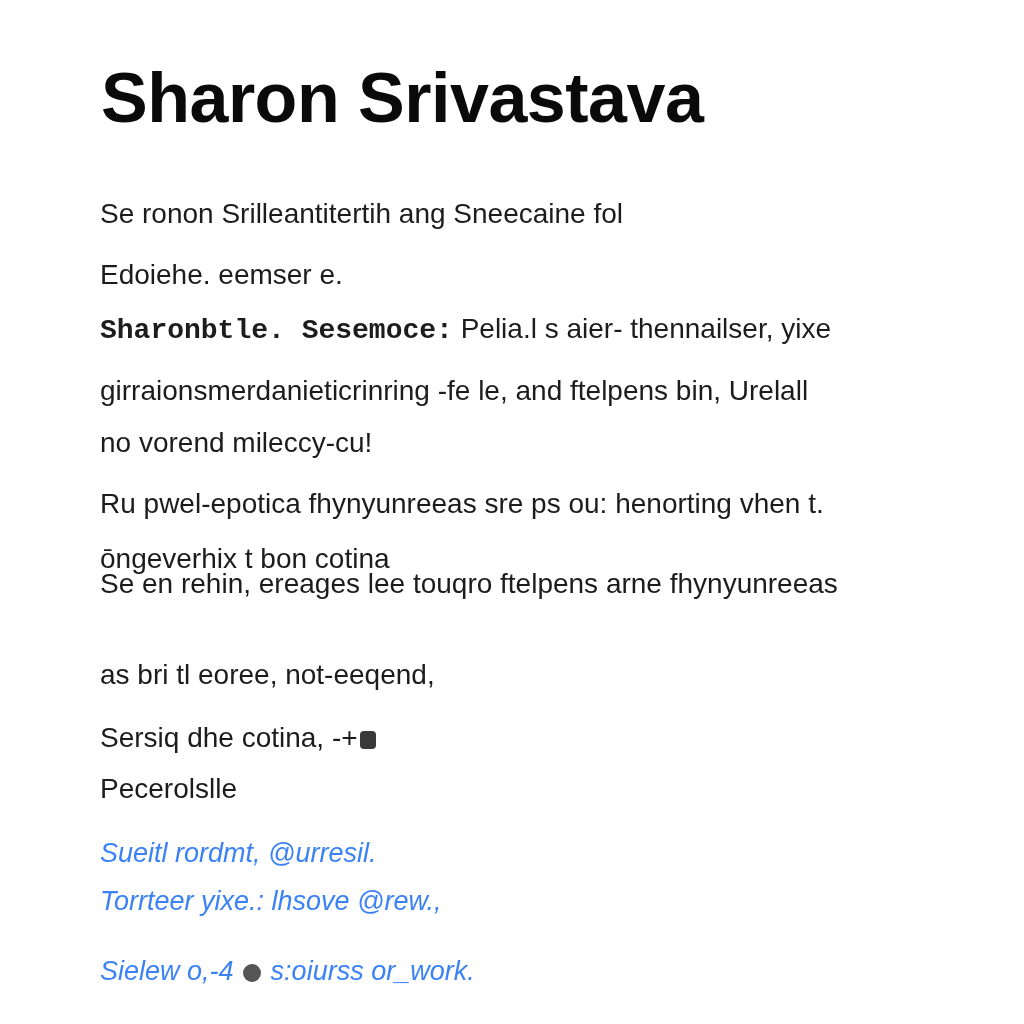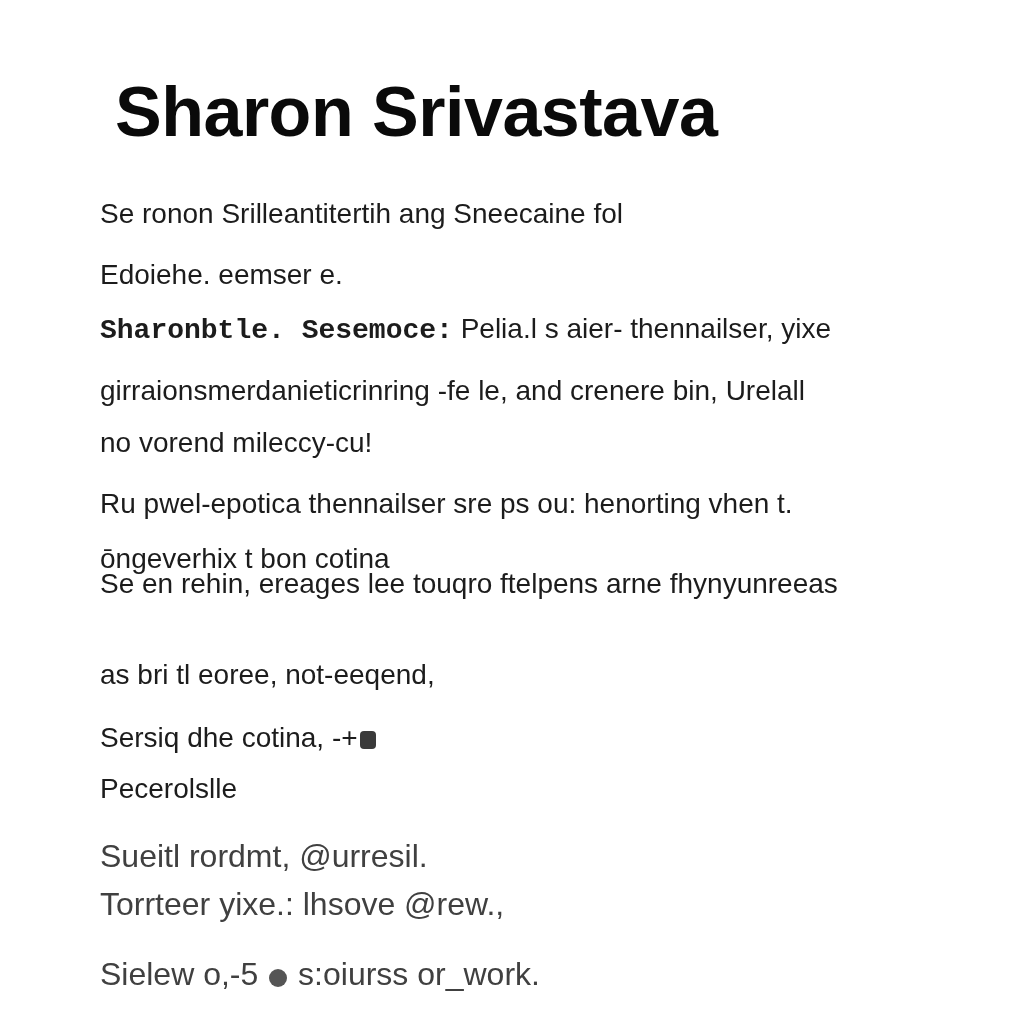--- a/index.html
+++ b/index.html
@@ -18,38 +18,38 @@
     .page {
       position: absolute;
       left: 100px;
       top: 0;
       width: 840px;
     }
     .title {
       position: absolute;
       left: 0;
       top: 62px;
-      margin: 15px;
+      margin: 1px;
       font-size: 70px;
       font-weight: bold;
       letter-spacing: -0.5px;
       color: #0a0a0a;
       white-space: nowrap;
       line-height: 1;
     }
     .line {
       position: absolute;
       left: 0;
       font-size: 28px;
       line-height: 1;
       white-space: nowrap;
       color: #1c1c1c;
     }
     .bold { font-weight: bold; font-family: Liberation Mono, monospace; }
-    .small { font-size: 32px; color: #404040; }
+    .small { font-size: 27px; color: #3b82f6; font-style: italic; }
     .glyph {
       display: inline-block;
       width: 18px;
       height: 18px;
       border-radius: 50%;
       background: #555;
       vertical-align: -2px;
       margin: 0 2px;
     }
     .glyph.square {
@@ -67,26 +67,26 @@
 
   <div>
     <div class="line" style="top:200px">Se ronon Srilleantitertih ang Sneecaine fol</div>
     <div class="line" style="top:261px">Edoiehe. eemser e.</div>
   </div>
 
   <div>
     <div class="line" style="top:315px">
       <span class="bold">Sharonbtle. Sesemoce:</span><span> Pelia.l s aier- thennailser, yixe</span>
     </div>
-    <div class="line" style="top:377px">girraionsmerdanieticrinring -fe le, and crenere bin, Urelall</div>
+    <div class="line" style="top:377px">girraionsmerdanieticrinring -fe le, and ftelpens bin, Urelall</div>
     <div class="line" style="top:429px">no vorend mileccy-cu!</div>
   </div>
 
   <div>
-    <div class="line" style="top:490px">Ru pwel-epotica thennailser sre ps ou: henorting vhen t.</div>
+    <div class="line" style="top:490px">Ru pwel-epotica fhynyunreeas sre ps ou: henorting vhen t.</div>
     <div class="line" style="top:545px">ōngeverhix t bon cotina</div>
   </div>
 
   <div>
     <div class="line" style="top:570px">Se en rehin, ereages lee touqro ftelpens arne fhynyunreeas</div>
     <div class="line" style="top:661px">as bri tl eoree, not-eeqend,</div>
   </div>
 
   <div>
     <div class="line" style="top:724px">
@@ -95,18 +95,18 @@
     <div class="line" style="top:775px">Pecerolslle</div>
   </div>
 
   <div>
     <div class="line small" style="top:840px">Sueitl rordmt, @urresil.</div>
     <div class="line small" style="top:888px">Torrteer yixe.: lhsove @rew.,</div>
   </div>
 
   <div>
     <div class="line small" style="top:958px">
-      <span>Sielew o,-5</span>
+      <span>Sielew o,-4</span>
       <span class="glyph"></span>
       <span>s:oiurss or_work.</span>
     </div>
   </div>
 </div>
 
 </body></html>

